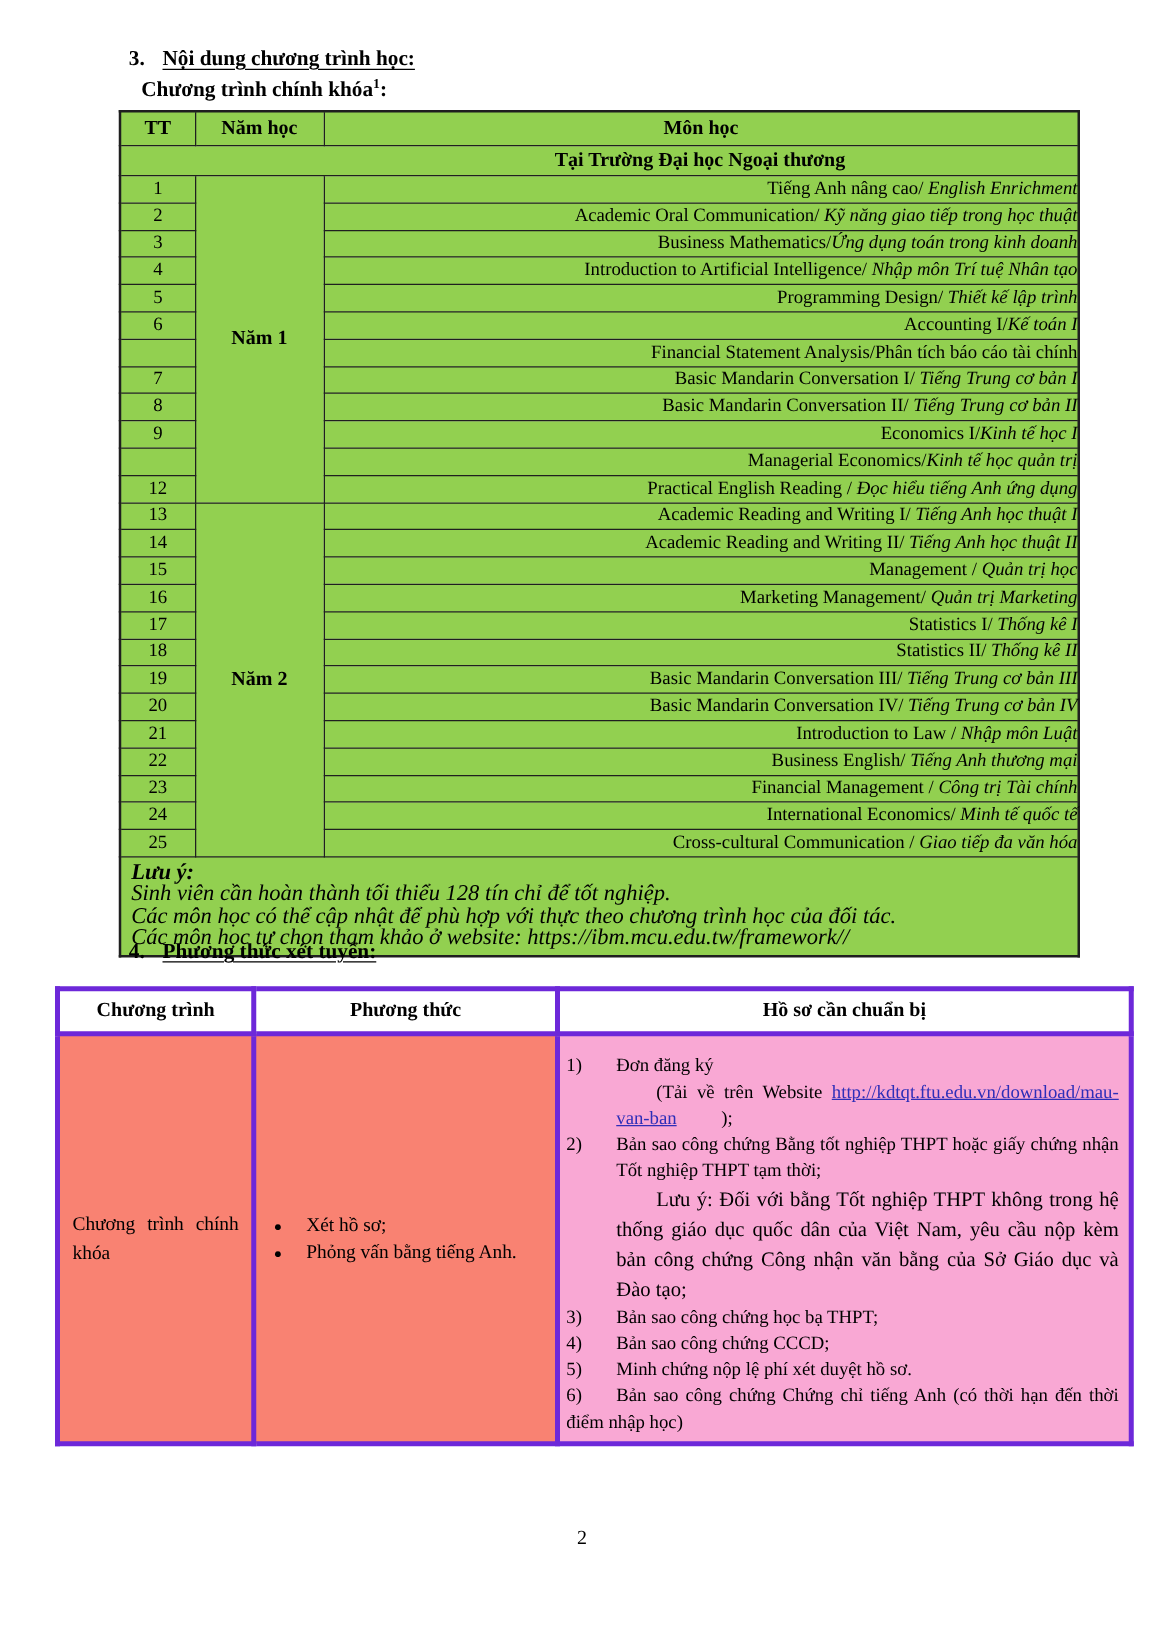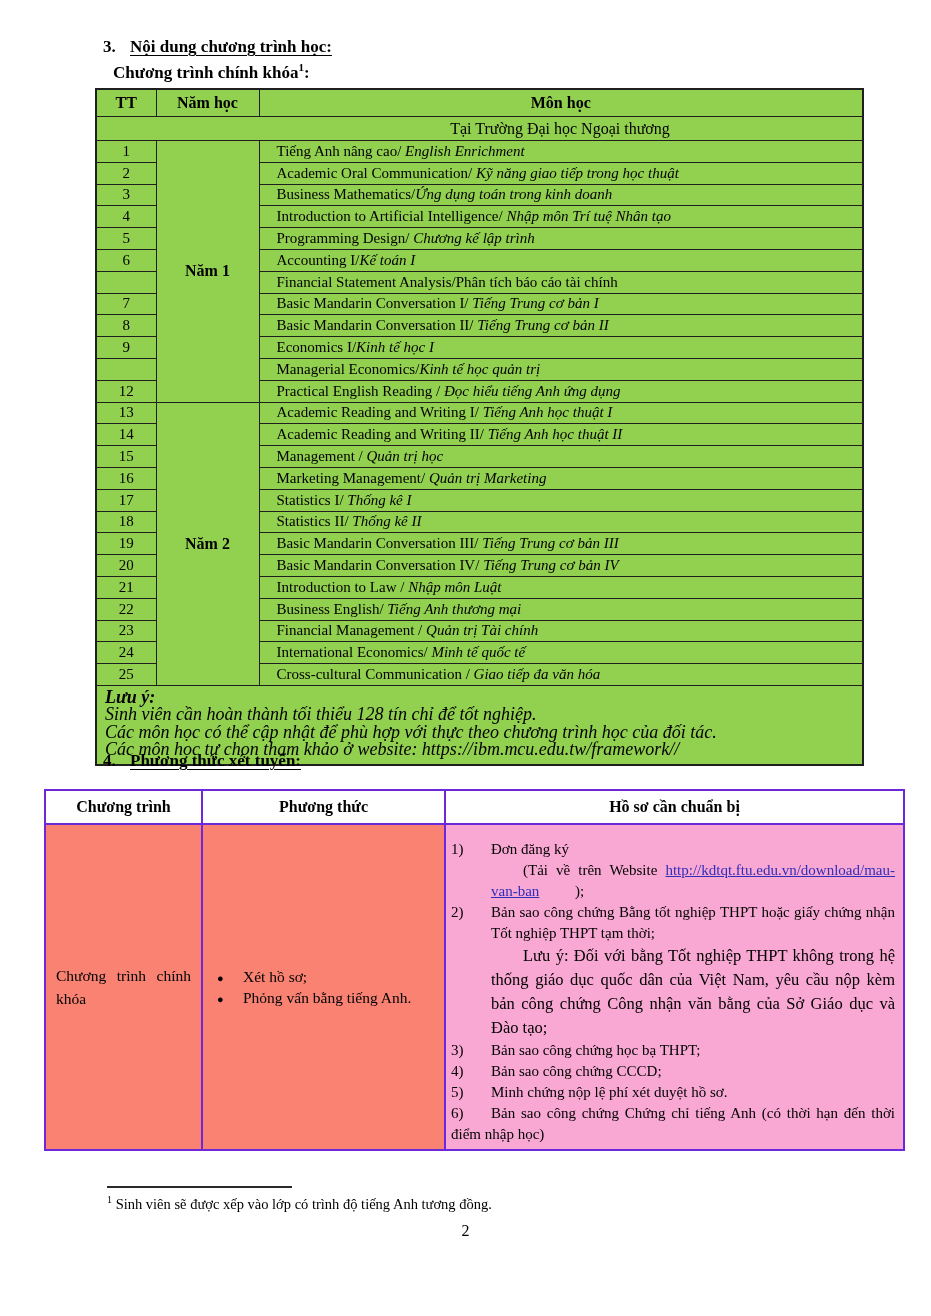--- a/index.html
+++ b/index.html
@@ -16,34 +16,34 @@
   .sub-heading sup{font-size:11px;}
   
   .tbl1{
     position:absolute;top:88px;left:95px;width:767px;
     border-collapse:collapse;table-layout:fixed;
     border:2px solid #1f1f1f;
   }
   .tbl1 td,.tbl1 th{border:1px solid #1f1f1f;background:var(--green);padding:0;}
   .tbl1 th{height:26px;font-size:16px;font-weight:bold;text-align:center;}
   .tbl1 .subhdr-td{height:23px;}
-  .tbl1 .subhdr-inner{margin-left:163px;width:600px;text-align:center;font-weight:normal;font-size:16px;}
+  .tbl1 .subhdr-inner{margin-left:163px;width:600px;text-align:center;font-weight:bold;font-size:16px;}
   .tbl1 .c-tt{height:20.8px;text-align:center;font-size:15px;}
   .tbl1 .c-year{text-align:center;font-weight:bold;font-size:16px;vertical-align:middle;}
-  .tbl1 .c-sub{text-align:left;font-size:15px;padding-left:17px;}
+  .tbl1 .c-sub{text-align:right;font-size:15px;}
   .tbl1 .c-sub .it{font-style:italic;}
   .tbl1 .notes-td{padding:3px 8px 5px 8px;font-size:18px;font-style:italic;line-height:17.5px;text-align:left;}
   .tbl1 .notes-label{font-weight:bold;}
   
   .tbl2{
     position:absolute;top:789px;left:44px;width:859px;
     border-collapse:collapse;table-layout:fixed;
     border:2px solid #2a2a2a;
   }
-  .tbl2 td,.tbl2 th{border:2px solid #6d28d9;}
+  .tbl2 td,.tbl2 th{border:4px solid #6d28d9;}
   .tbl2 th{height:30px;font-size:16px;font-weight:bold;text-align:center;background:#fff;}
   .tbl2 .cell-program,.tbl2 .cell-methods{background:var(--salmon);vertical-align:middle;height:316px;}
   .cell-program{padding:0 10px;font-size:15.5px;line-height:23px;text-align:justify;}
   .cell-methods{padding:0 6px 0 14px;font-size:15.5px;}
   .method-row{margin:3px 0;display:flex;align-items:baseline;}
   .method-row .bullet{width:26px;font-size:11px;}
   .cell-docs{background:#f9a8d4;vertical-align:top;padding:14px 8px 4px 5px;font-size:15px;line-height:21px;}
   .doc-para{text-align:justify;}
   .p-first{padding-left:40px;text-indent:-40px;}
   .p-first .num{display:inline-block;width:40px;text-indent:0;}
@@ -103,21 +103,21 @@
         <tr>
           <td class="c-tt">3</td>
           <td class="c-sub"><span>Business Mathematics/</span><span class="it">Ứng dụng toán trong kinh doanh</span></td>
         </tr>
         <tr>
           <td class="c-tt">4</td>
           <td class="c-sub"><span>Introduction to Artificial Intelligence/ </span><span class="it">Nhập môn Trí tuệ Nhân tạo</span></td>
         </tr>
         <tr>
           <td class="c-tt">5</td>
-          <td class="c-sub"><span>Programming Design/ </span><span class="it">Chương kế lập trình</span></td>
+          <td class="c-sub"><span>Programming Design/ </span><span class="it">Thiết kế lập trình</span></td>
         </tr>
         <tr>
           <td class="c-tt">6</td>
           <td class="c-sub"><span>Accounting I/</span><span class="it">Kế toán I</span></td>
         </tr>
         <tr>
           <td class="c-tt"></td>
           <td class="c-sub"><span>Financial Statement Analysis/Phân tích báo cáo tài chính</span></td>
         </tr>
         <tr>
@@ -176,21 +176,21 @@
         <tr>
           <td class="c-tt">21</td>
           <td class="c-sub"><span>Introduction to Law / </span><span class="it">Nhập môn Luật</span></td>
         </tr>
         <tr>
           <td class="c-tt">22</td>
           <td class="c-sub"><span>Business English/ </span><span class="it">Tiếng Anh thương mại</span></td>
         </tr>
         <tr>
           <td class="c-tt">23</td>
-          <td class="c-sub"><span>Financial Management / </span><span class="it">Quản trị Tài chính</span></td>
+          <td class="c-sub"><span>Financial Management / </span><span class="it">Công trị Tài chính</span></td>
         </tr>
         <tr>
           <td class="c-tt">24</td>
           <td class="c-sub"><span>International Economics/ </span><span class="it">Minh tế quốc tế</span></td>
         </tr>
         <tr>
           <td class="c-tt">25</td>
           <td class="c-sub"><span>Cross-cultural Communication / </span><span class="it">Giao tiếp đa văn hóa</span></td>
         </tr>
       </tbody>
@@ -254,20 +254,16 @@
               <div class="doc-para p-first"><span class="num">5)</span><span class="s-r">Minh chứng nộp lệ phí xét duyệt hồ sơ.</span></div>
             </div>
             <div>
               <div class="doc-para p-flush"><span class="num">6)</span><span class="s-r">Bản sao công chứng Chứng chỉ tiếng Anh (có thời hạn đến thời điểm nhập học)</span></div>
             </div>
           </td>
       </tr>
     </tbody>
   </table>
 
-  <div class="footnote">
-    <div class="footnote-rule"></div>
-    <div><sup>1</sup> <span>Sinh viên sẽ được xếp vào lớp có trình độ tiếng Anh tương đồng.</span></div>
-  </div>
 
   <div class="page-number">2</div>
 
 </div>
 
 </body></html>

